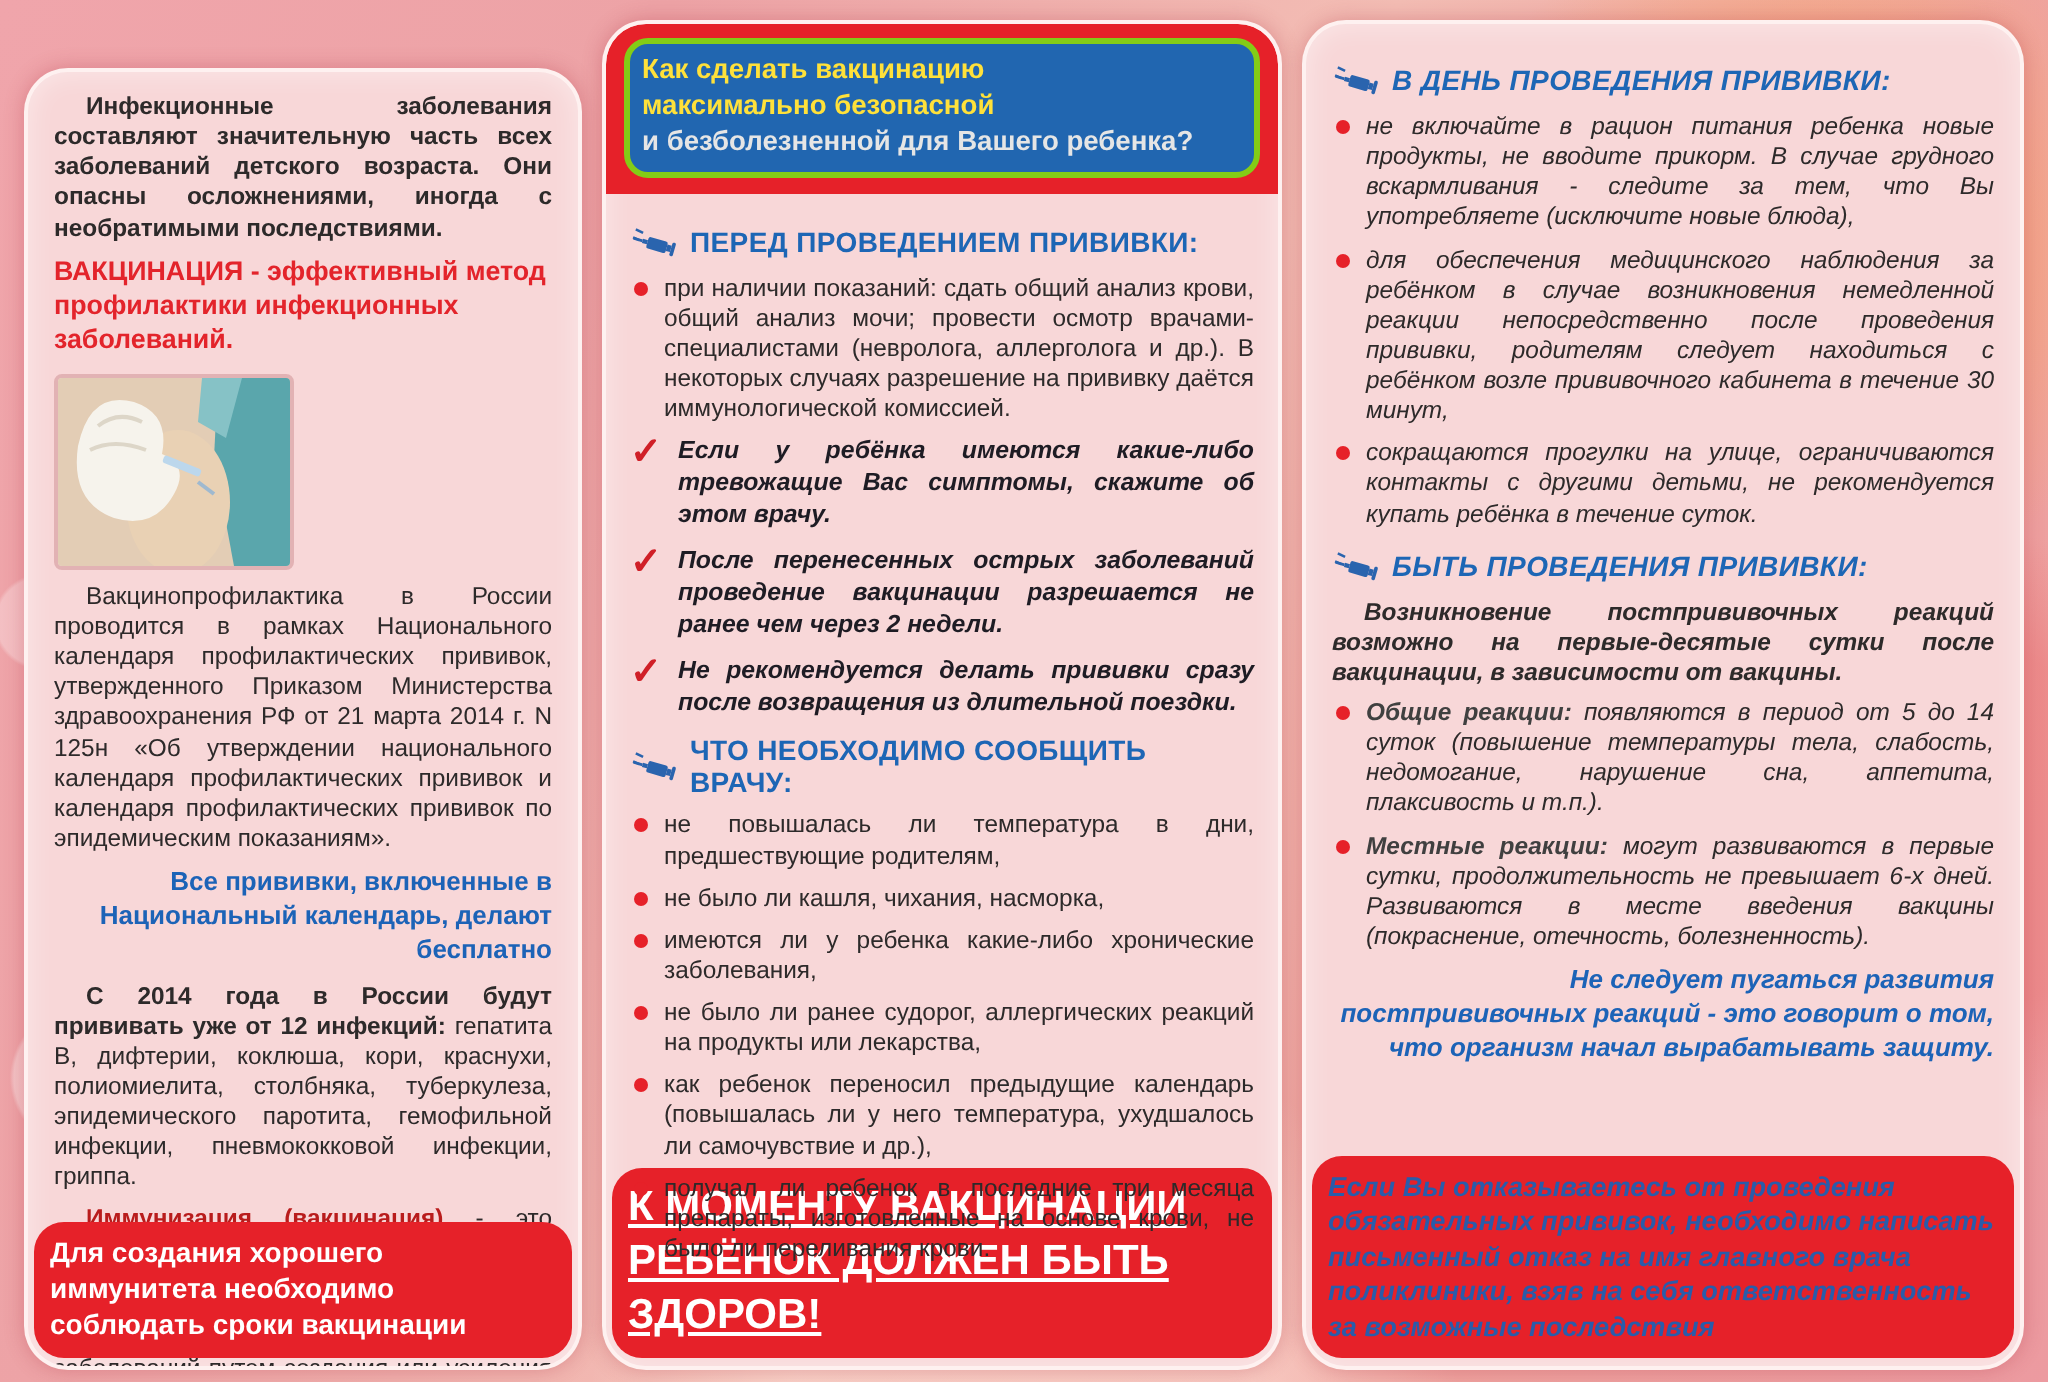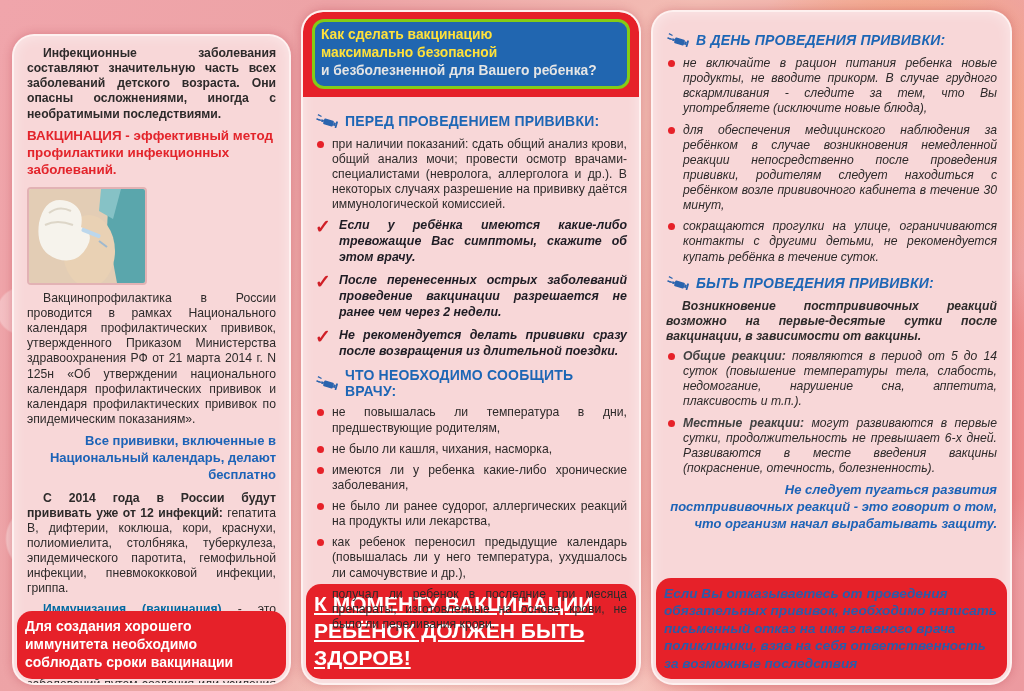--- a/index.html
+++ b/index.html
@@ -23,21 +23,21 @@
     display:flex;flex-direction:column;box-sizing:border-box;overflow:hidden;
   }
   .panel.left{width:279px;margin-top:24px;}
   .panel.middle{width:340px;}
   .panel.right{flex:1;font-style:italic;}
   .content{padding:10px 13px 0;flex:1 1 auto;min-height:0;}
   .panel.middle .content{padding:6px 12px 0;}
   .p{font-size:12.2px;line-height:1.24;color:#2d2a2a;text-align:justify;margin:0 0 5px;}
   .ind{text-indent:16px;}
   .b{font-weight:bold;}
-  .blue{color:#0369a1;font-weight:bold;}
+  .blue{color:#b91c1c;font-weight:bold;}
   .red-def{color:#e3242b;font-weight:bold;font-size:13.4px;line-height:1.3;flex:1;}
   .def-row{display:flex;gap:8px;align-items:flex-start;margin:2px 0 6px;flex-direction:column;}
   .photo{width:116px;height:94px;border-radius:4px;border:2px solid #e2b2b4;flex:0 0 auto;}
   .blue-center{color:#1c63b7;font-weight:bold;text-align:right;font-size:13px;line-height:1.3;margin:6px 0 7px;}
   .sec{display:flex;align-items:center;gap:6px;color:#1d66b5;font-weight:bold;font-size:14px;margin:8px 0 6px;letter-spacing:.2px;}
   .syr{width:24px;height:20px;flex:0 0 auto;}
   .bullet{position:relative;padding-left:17px;font-size:12.2px;line-height:1.24;color:#2d2a2a;text-align:justify;margin:0 0 6px;}
   .dot{position:absolute;left:2px;top:4px;width:7px;height:7px;border-radius:50%;background:#e62129;}
   .check{position:relative;padding-left:24px;font-size:12.4px;line-height:1.26;color:#1e1c24;font-weight:bold;font-style:italic;text-align:justify;margin:0 0 8px;}
   .tick{position:absolute;left:0;top:-3px;color:#d01f27;font-size:19px;font-style:normal;font-weight:bold;}

